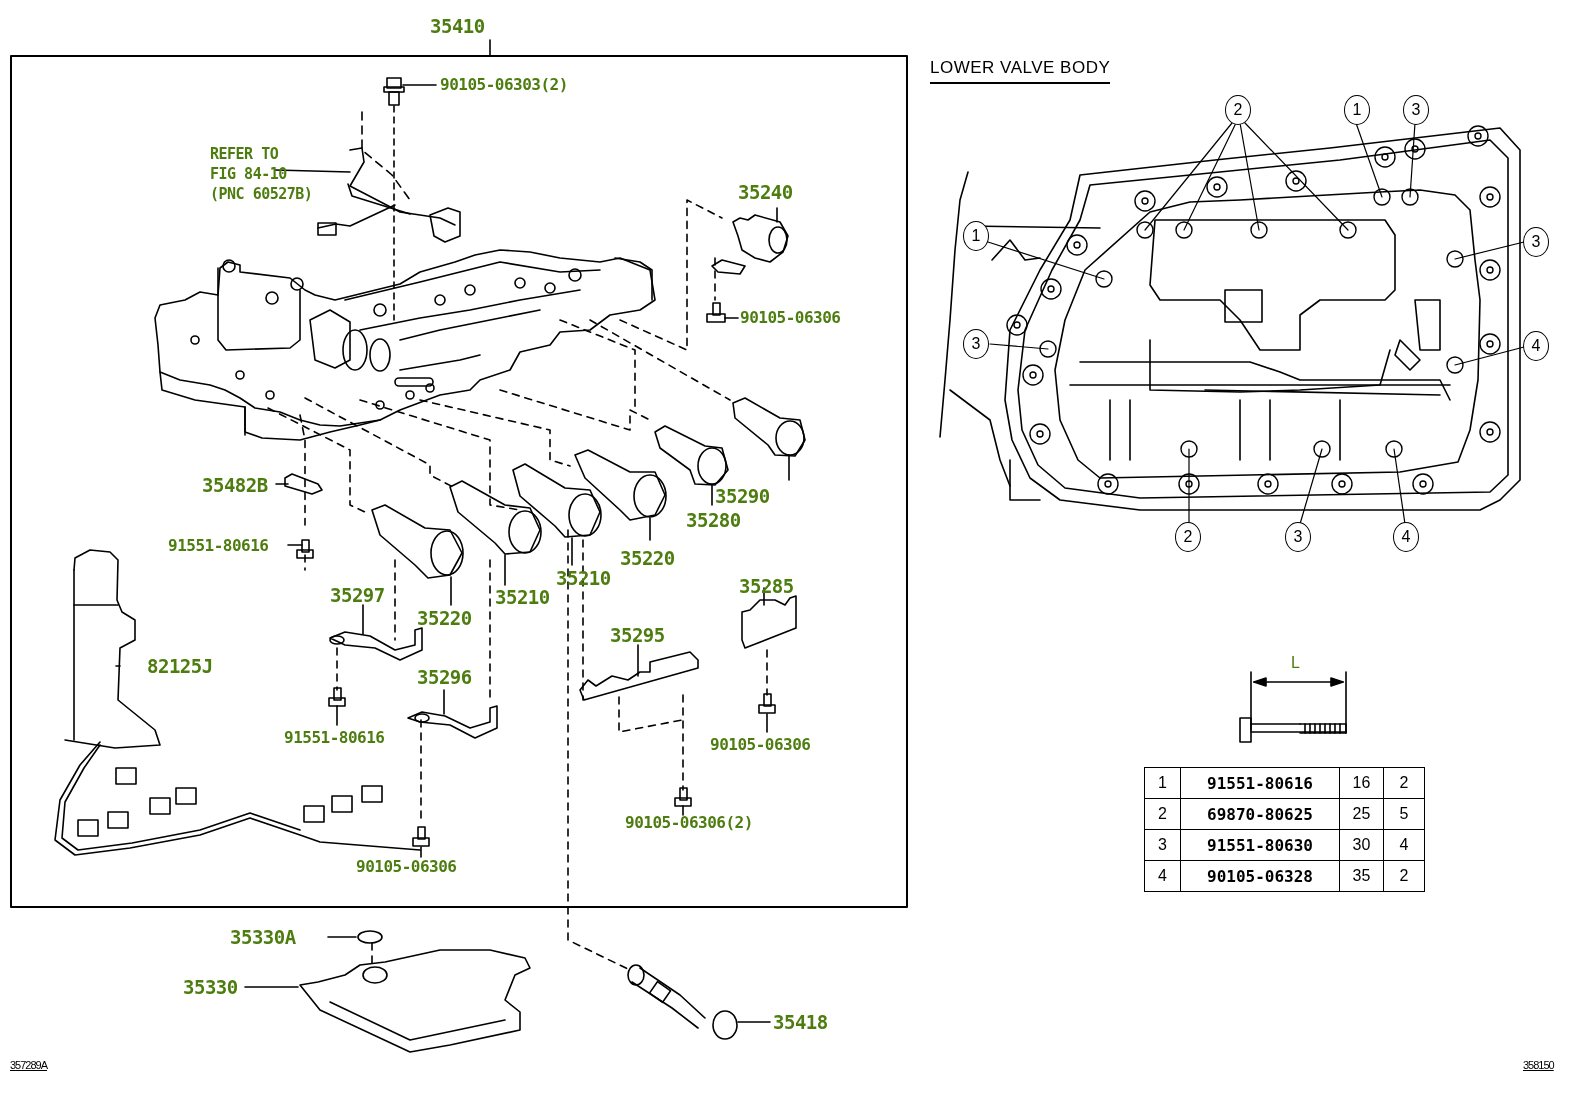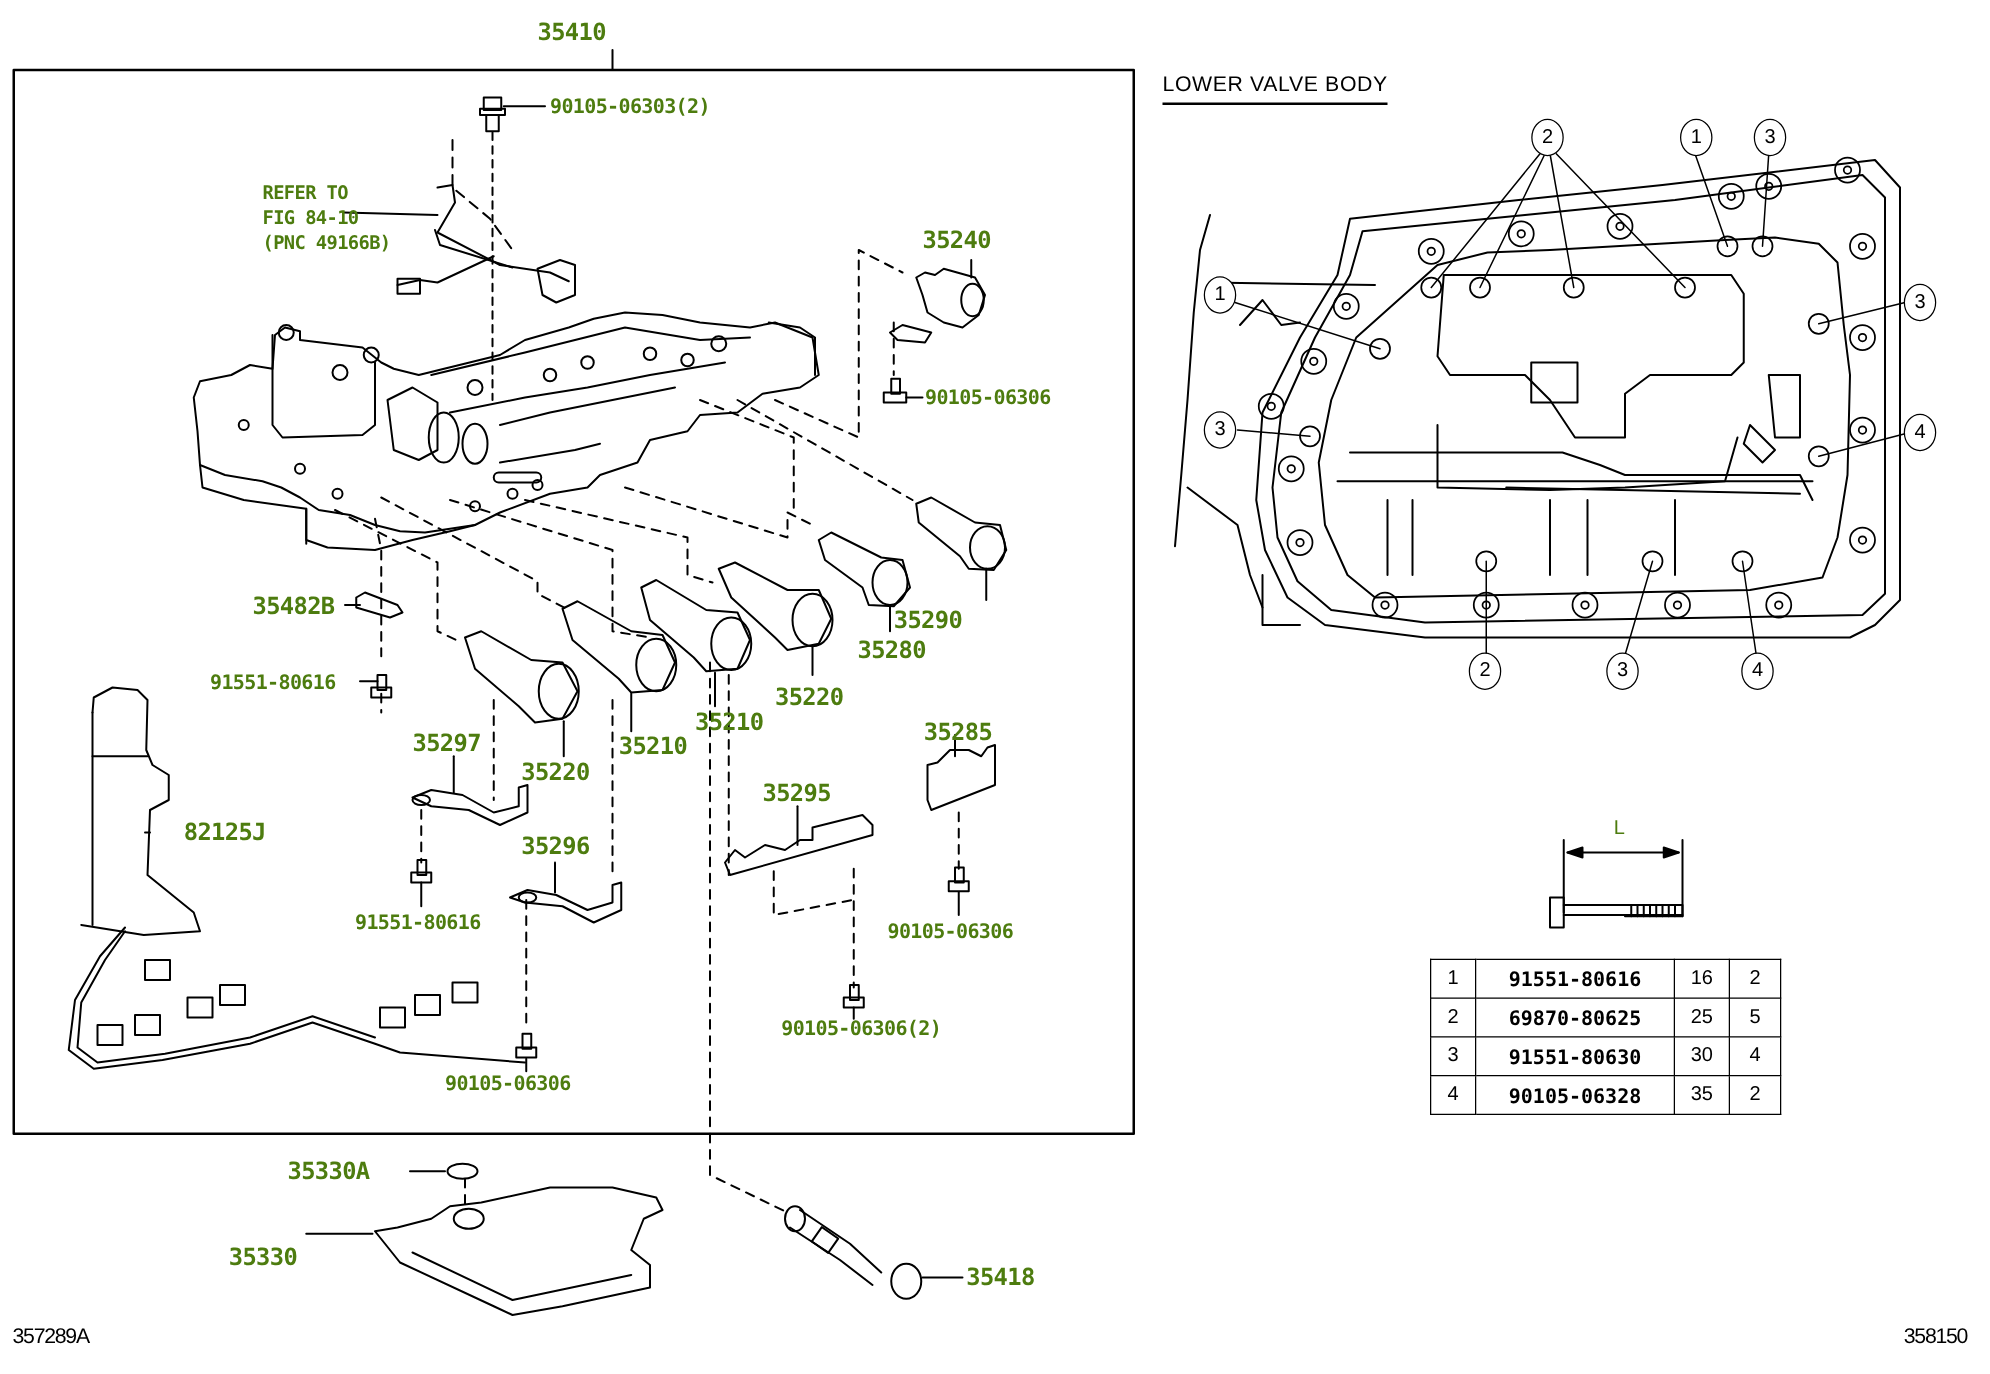--- a/index.html
+++ b/index.html
@@ -3,21 +3,21 @@
 <meta charset="utf-8">
 <style>
   html, body { margin:0; padding:0; background:#ffffff; }
   body { width:1592px; height:1099px; position:relative; overflow:hidden; font-family:"DejaVu Sans Mono", monospace; color:#000; }
   svg.art { position:absolute; left:0; top:0; }
   .lbl { position:absolute; font-family:"DejaVu Sans Mono", monospace; font-weight:bold; font-size:19px; color:#4d7c0f; white-space:nowrap; line-height:1; letter-spacing:-0.5px; }
   .lbl.sm { font-size:16px; }
   .lbl.note { font-size:15px; line-height:20px; white-space:pre; }
   .sans { font-family:"Liberation Sans", sans-serif; font-weight:normal; }
   .title-lvb { position:absolute; left:930px; top:58px; font-family:"Liberation Sans", sans-serif; font-size:17px; letter-spacing:0.5px; padding-bottom:4px; border-bottom:2px solid #000; }
-  .foot { position:absolute; font-family:"Liberation Sans", sans-serif; font-size:17px; letter-spacing:-1px; }
+  .foot { position:absolute; font-family:"Liberation Sans", sans-serif; font-size:11px; letter-spacing:-1px;text-decoration:underline; }
   .callout { position:absolute; width:24px; height:28px; border:1.5px solid #000; border-radius:50%; font-family:"Liberation Sans", sans-serif; font-size:16px; display:flex; align-items:center; justify-content:center; background:#fff; }
   table.spec { position:absolute; left:1144px; top:767px; border-collapse:collapse; font-size:16px; }
   table.spec td, table.spec th { border:1.5px solid #000; height:30px; text-align:center; padding:0; }
   table.spec th { font-family:"Liberation Sans", sans-serif; font-weight:normal; height:29px; border-bottom:3px double #000; }
   table.spec td.pn { font-family:"DejaVu Sans Mono", monospace; font-weight:bold; width:158px; }
   table.spec td.idx, table.spec th.diag { width:35px; font-family:"Liberation Sans", sans-serif; }
   table.spec td.len { width:43px; font-family:"Liberation Sans", sans-serif; }
   table.spec td.qty { width:40px; font-family:"Liberation Sans", sans-serif; }
   table.spec th.diag { background:linear-gradient(to bottom left, transparent calc(50% - 1px), #000 50%, transparent calc(50% + 1px)); }
 </style>
@@ -341,21 +341,21 @@
     <line x1="1251" y1="732" x2="1346" y2="732"></line>
     <path d="M1300 733 L1346 733 L1346 724 L1300 724"></path>
     <path d="M1305 724 V733 M1310 724 V733 M1315 724 V733 M1320 724 V733 M1325 724 V733 M1330 724 V733 M1335 724 V733 M1340 724 V733"></path>
     <line x1="1251" y1="724" x2="1300" y2="724"></line>
   </g>
 </svg>
 
 <div class="lbl" style="left:430px;top:17px;">35410</div>
 <div class="lbl note" style="left:210px;top:144px;">REFER TO
 FIG 84-10
-(PNC 49166B)</div>
+(PNC 60527B)</div>
 
 <div class="lbl sm" style="left:440px;top:77px;">90105-06303(2)</div>
 <div class="lbl" style="left:738px;top:183px;">35240</div>
 <div class="lbl sm" style="left:740px;top:310px;">90105-06306</div>
 <div class="lbl" style="left:715px;top:487px;">35290</div>
 <div class="lbl" style="left:686px;top:511px;">35280</div>
 <div class="lbl" style="left:620px;top:549px;">35220</div>
 <div class="lbl" style="left:556px;top:569px;">35210</div>
 <div class="lbl" style="left:495px;top:588px;">35210</div>
 <div class="lbl" style="left:417px;top:609px;">35220</div>
@@ -364,21 +364,21 @@
 <div class="lbl" style="left:330px;top:586px;">35297</div>
 <div class="lbl" style="left:147px;top:657px;">82125J</div>
 <div class="lbl sm" style="left:284px;top:730px;">91551-80616</div>
 <div class="lbl" style="left:417px;top:668px;">35296</div>
 <div class="lbl sm" style="left:356px;top:859px;">90105-06306</div>
 <div class="lbl" style="left:610px;top:626px;">35295</div>
 <div class="lbl sm" style="left:625px;top:815px;">90105-06306(2)</div>
 <div class="lbl" style="left:739px;top:577px;">35285</div>
 <div class="lbl sm" style="left:710px;top:737px;">90105-06306</div>
 <div class="lbl" style="left:230px;top:928px;">35330A</div>
-<div class="lbl" style="left:183px;top:978px;margin-top:19px;">35330</div>
+<div class="lbl" style="left:183px;top:978px;">35330</div>
 <div class="lbl" style="left:773px;top:1013px;">35418</div>
 
 <div class="title-lvb">LOWER VALVE BODY</div>
 <div class="callout" style="left:1225px;top:95px;">2</div>
 <div class="callout" style="left:1344px;top:95px;">1</div>
 <div class="callout" style="left:1403px;top:95px;">3</div>
 <div class="callout" style="left:963px;top:221px;">1</div>
 <div class="callout" style="left:1523px;top:227px;">3</div>
 <div class="callout" style="left:963px;top:329px;">3</div>
 <div class="callout" style="left:1523px;top:331px;">4</div>

